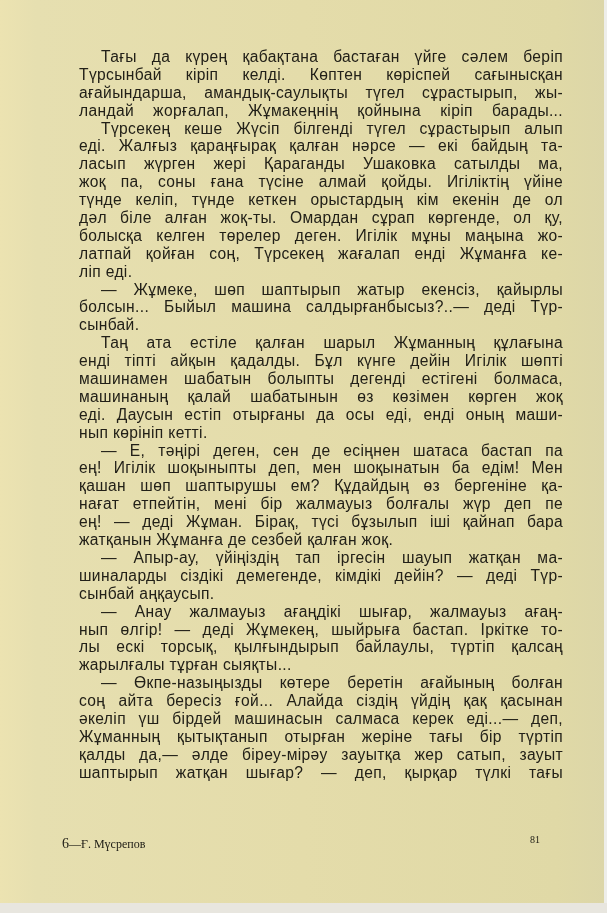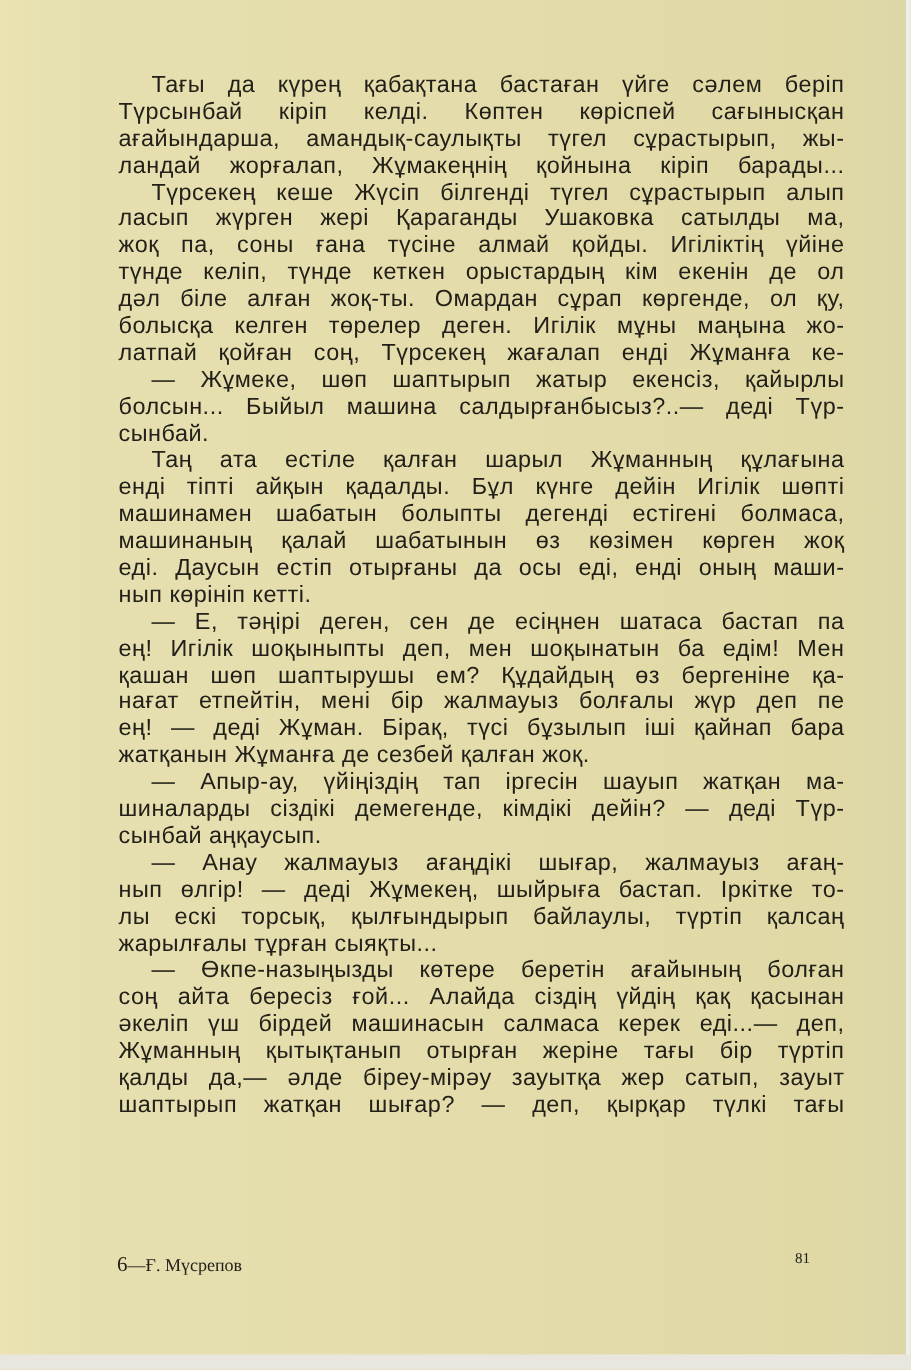--- a/index.html
+++ b/index.html
@@ -60,21 +60,21 @@
     .footer {
       position: absolute;
       top: 836px;
       left: 62px;
       width: 484px;
       font-family: "Liberation Serif", serif;
       color: #222018;
     }
     .footer-left {
       position: absolute;
-      left: 16px;
+      left: 0;
       top: 0;
       font-size: 12px;
       font-family: Liberation Serif, serif;
     }
     .footer-left .sig-num {
       font-size: 14px;
     }
     .footer-right {
       position: absolute;
       right: 6px;
@@ -85,26 +85,28 @@
 </head>
 <body>
 
 <div class="page">
   <div class="text-block" id="text-block">
       <span class="line indent">Тағы да күрең қабақтана бастаған үйге сәлем беріп</span>
       <span class="line">Түрсынбай кіріп келді. Көптен көріспей сағынысқан</span>
       <span class="line">ағайындарша, амандық-саулықты түгел сұрастырып, жы-</span>
       <span class="line">ландай жорғалап, Жұмакеңнің қойнына кіріп барады...</span>
       <span class="line indent">Түрсекең кеше Жүсіп білгенді түгел сұрастырып алып</span>
+      <span class="line">еді. Жалғыз қараңғырақ қалған нәрсе — екі байдың та-</span>
       <span class="line">ласып жүрген жері Қараганды Ушаковка сатылды ма,</span>
       <span class="line">жоқ па, соны ғана түсіне алмай қойды. Игіліктің үйіне</span>
       <span class="line">түнде келіп, түнде кеткен орыстардың кім екенін де ол</span>
       <span class="line">дәл біле алған жоқ-ты. Омардан сұрап көргенде, ол қу,</span>
       <span class="line">болысқа келген төрелер деген. Игілік мұны маңына жо-</span>
       <span class="line">латпай қойған соң, Түрсекең жағалап енді Жұманға ке-</span>
+      <span class="line last">ліп еді.</span>
       <span class="line indent">— Жұмеке, шөп шаптырып жатыр екенсіз, қайырлы</span>
       <span class="line">болсын... Быйыл машина салдырғанбысыз?..— деді Түр-</span>
       <span class="line last">сынбай.</span>
       <span class="line indent">Таң ата естіле қалған шарыл Жұманның құлағына</span>
       <span class="line">енді тіпті айқын қадалды. Бұл күнге дейін Игілік шөпті</span>
       <span class="line">машинамен шабатын болыпты дегенді естігені болмаса,</span>
       <span class="line">машинаның қалай шабатынын өз көзімен көрген жоқ</span>
       <span class="line">еді. Даусын естіп отырғаны да осы еді, енді оның маши-</span>
       <span class="line last">нып көрініп кетті.</span>
       <span class="line indent">— Е, тәңірі деген, сен де есіңнен шатаса бастап па</span>

